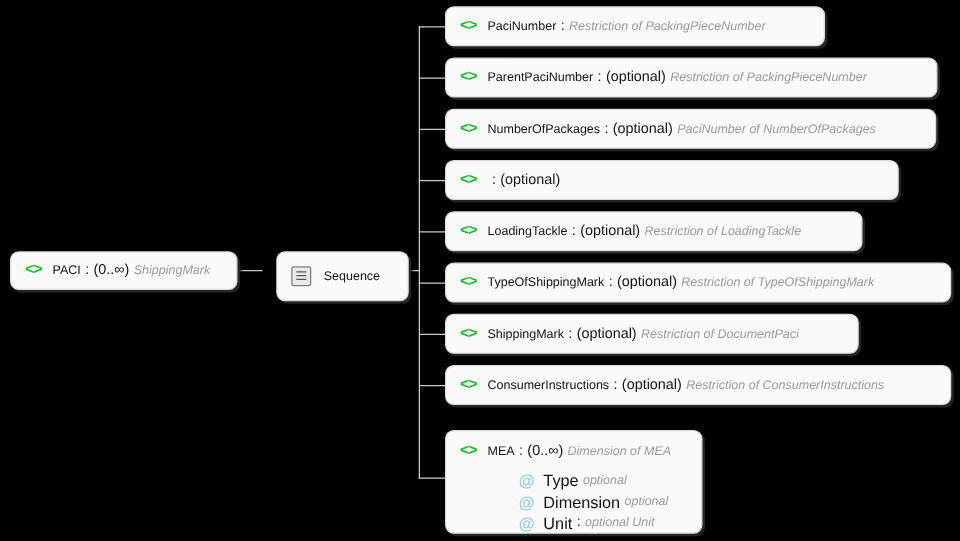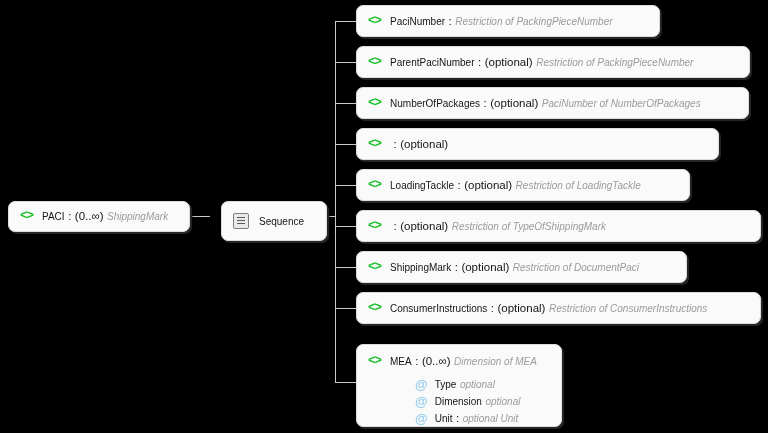--- a/index.html
+++ b/index.html
@@ -92,21 +92,21 @@
   .ico-seq i:nth-child(1){ top: 3px; }
   .ico-seq i:nth-child(2){ top: 6px; }
   .ico-seq i:nth-child(3){ top: 9px; }
 
   
   .nm   { color: #141414; font-size: 10px; }
   .sep  { color: #141414; font-size: 11.5px; }
   .occ  { color: #141414; font-size: 11.5px; }
   .opt  { color: #141414; font-size: 11.5px; }
   .typ  { color: #9b9b9b; font-size: 10px; font-style: italic; }
-  .attname { color: #141414; font-size: 10px; }
+  .attname { color: #141414; font-size: 13px; }
   .sp   { display: inline-block; width: 3.5px; }
 </style>
 </head>
 <body>
 
 <div id="diagram">
 
   <div class="wire h" style="left:190px; top:216px; width:20px;"></div>
 
   <div class="wire h" style="left:315px; top:216px; width:21px;"></div>
@@ -204,20 +204,21 @@
       <span class="sp"></span>
       <span class="opt">(optional)</span>
       <span class="sp"></span>
       <span class="typ">Restriction of LoadingTackle</span>
     </div>
   </div>
 
   <div class="node" style="left:356px; top:210px; width:405px; height:32px;">
     <div class="row head">
       <span class="ico-element">&lt;&gt;</span>
+      <span class="nm">TypeOfShippingMark</span>
       <span class="sp"></span>
       <span class="sep">:</span>
       <span class="sp"></span>
       <span class="opt">(optional)</span>
       <span class="sp"></span>
       <span class="typ">Restriction of TypeOfShippingMark</span>
     </div>
   </div>
 
   <div class="node" style="left:356px; top:251px; width:331px; height:32px;">

